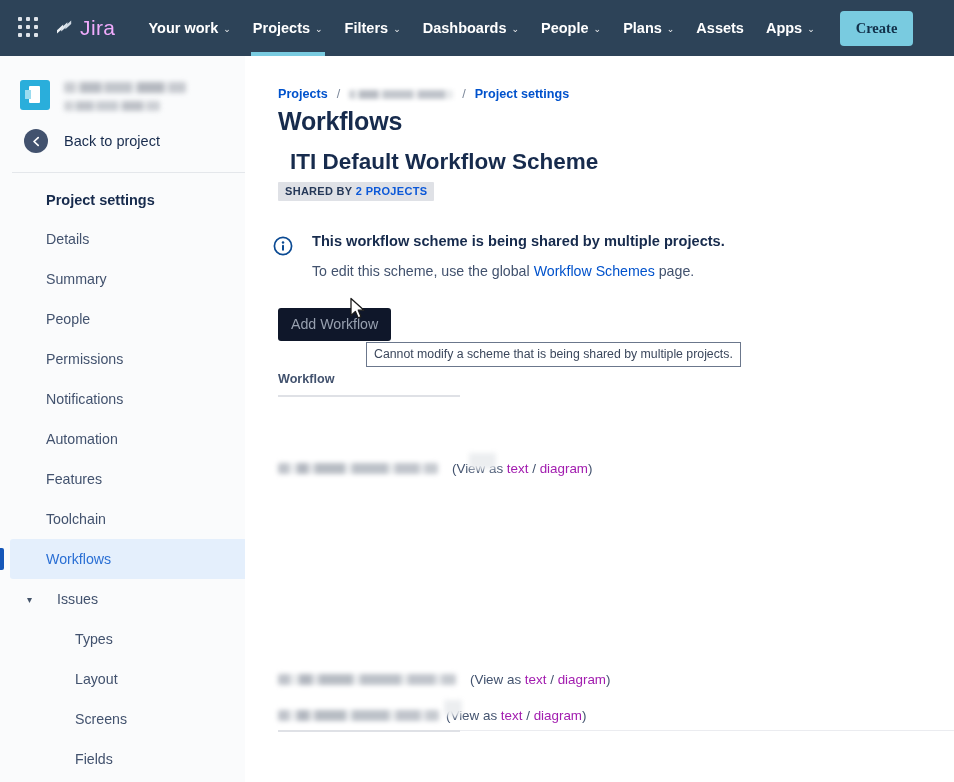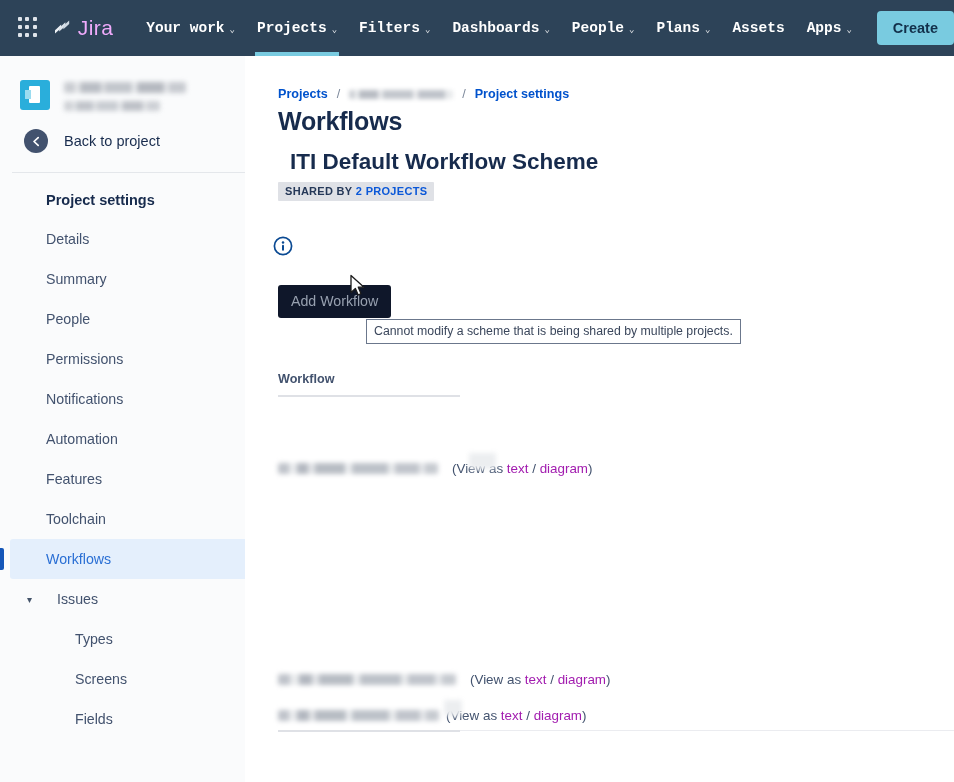--- a/index.html
+++ b/index.html
@@ -47,42 +47,41 @@
   .nav-items { display: flex; align-items: center; height: 56px; }
   .nav-item {
     position: relative;
     height: 56px;
     display: flex; align-items: center;
     padding: 0 11px;
     color: #ffffff;
     font-size: 14.5px; font-weight: 700;
     cursor: pointer;
     white-space: nowrap;
-    font-family: Liberation Mono, monospace;
   }
   .nav-item .caret {
     margin-left: 5px;
     font-size: 9px; font-weight: 400;
     opacity: .92;
     position: relative; top: 1px;
   }
   .nav-item.active::after {
     content: "";
     position: absolute; left: 9px; right: 9px; bottom: 0;
     height: 4px; background: #79cbe0;
   }
   .create-btn {
     margin-left: 14px;
     background: #79cbe0;
     color: #12304a;
     font-size: 14.5px; font-weight: 700;
     border: none; border-radius: 4px;
     padding: 9px 16px;
     cursor: pointer;
-    font-family: Liberation Sans, sans-serif;
+    font-family: Liberation Serif, serif;
   }
 
   
   .sidebar {
     position: absolute; top: 56px; left: 0;
     width: 284px; height: 726px;
     background: #fafbfc;
     border-right: 1px solid #14b8a6;
     overflow: hidden;
   }
@@ -489,20 +488,23 @@
       <span>Workflows</span>
     </div>
     <div class="side-item group">
       <span class="chev">▾</span>
       <span>Issues</span>
     </div>
     <div class="side-item sub">
       <span>Types</span>
     </div>
     <div class="side-item sub">
+      <span>Layout</span>
+    </div>
+    <div class="side-item sub">
       <span>Screens</span>
     </div>
     <div class="side-item sub">
       <span>Fields</span>
     </div>
   </div>
 </div>
 
 <div class="main">
 
@@ -523,20 +525,24 @@
   </div>
 
   <div class="info-block">
     <span class="info-icon">
       <svg width="20" height="20" viewBox="0 0 20 20">
         <circle cx="10" cy="10" r="8.6" fill="none" stroke="#0b4a93" stroke-width="1.7"></circle>
         <circle cx="10" cy="6.4" r="1.25" fill="#0b4a93"></circle>
         <rect x="9" y="8.7" width="2" height="6" rx="1" fill="#0b4a93"></rect>
       </svg>
     </span>
+    <div class="info-body">
+      <div class="info-title">This workflow scheme is being shared by multiple projects.</div>
+      <div class="info-sub"><span>To edit this scheme, use the global</span> <a>Workflow Schemes</a> <span>page.</span></div>
+    </div>
   </div>
 
   <div class="btn-row">
     <button class="ghost-btn">Add Workflow</button>
 
     <div class="tooltip">Cannot modify a scheme that is being shared by multiple projects.</div>
 
     <span class="cursor-arrow">
       <svg width="17" height="23" viewBox="0 0 17 23">
         <path d="M2 1.5 L2 18.5 L6.4 14.4 L9.2 21 L12 19.7 L9.3 13.2 L15 13.2 Z" fill="#ffffff" stroke="#1b1b1b" stroke-width="1.3" stroke-linejoin="round"></path>

